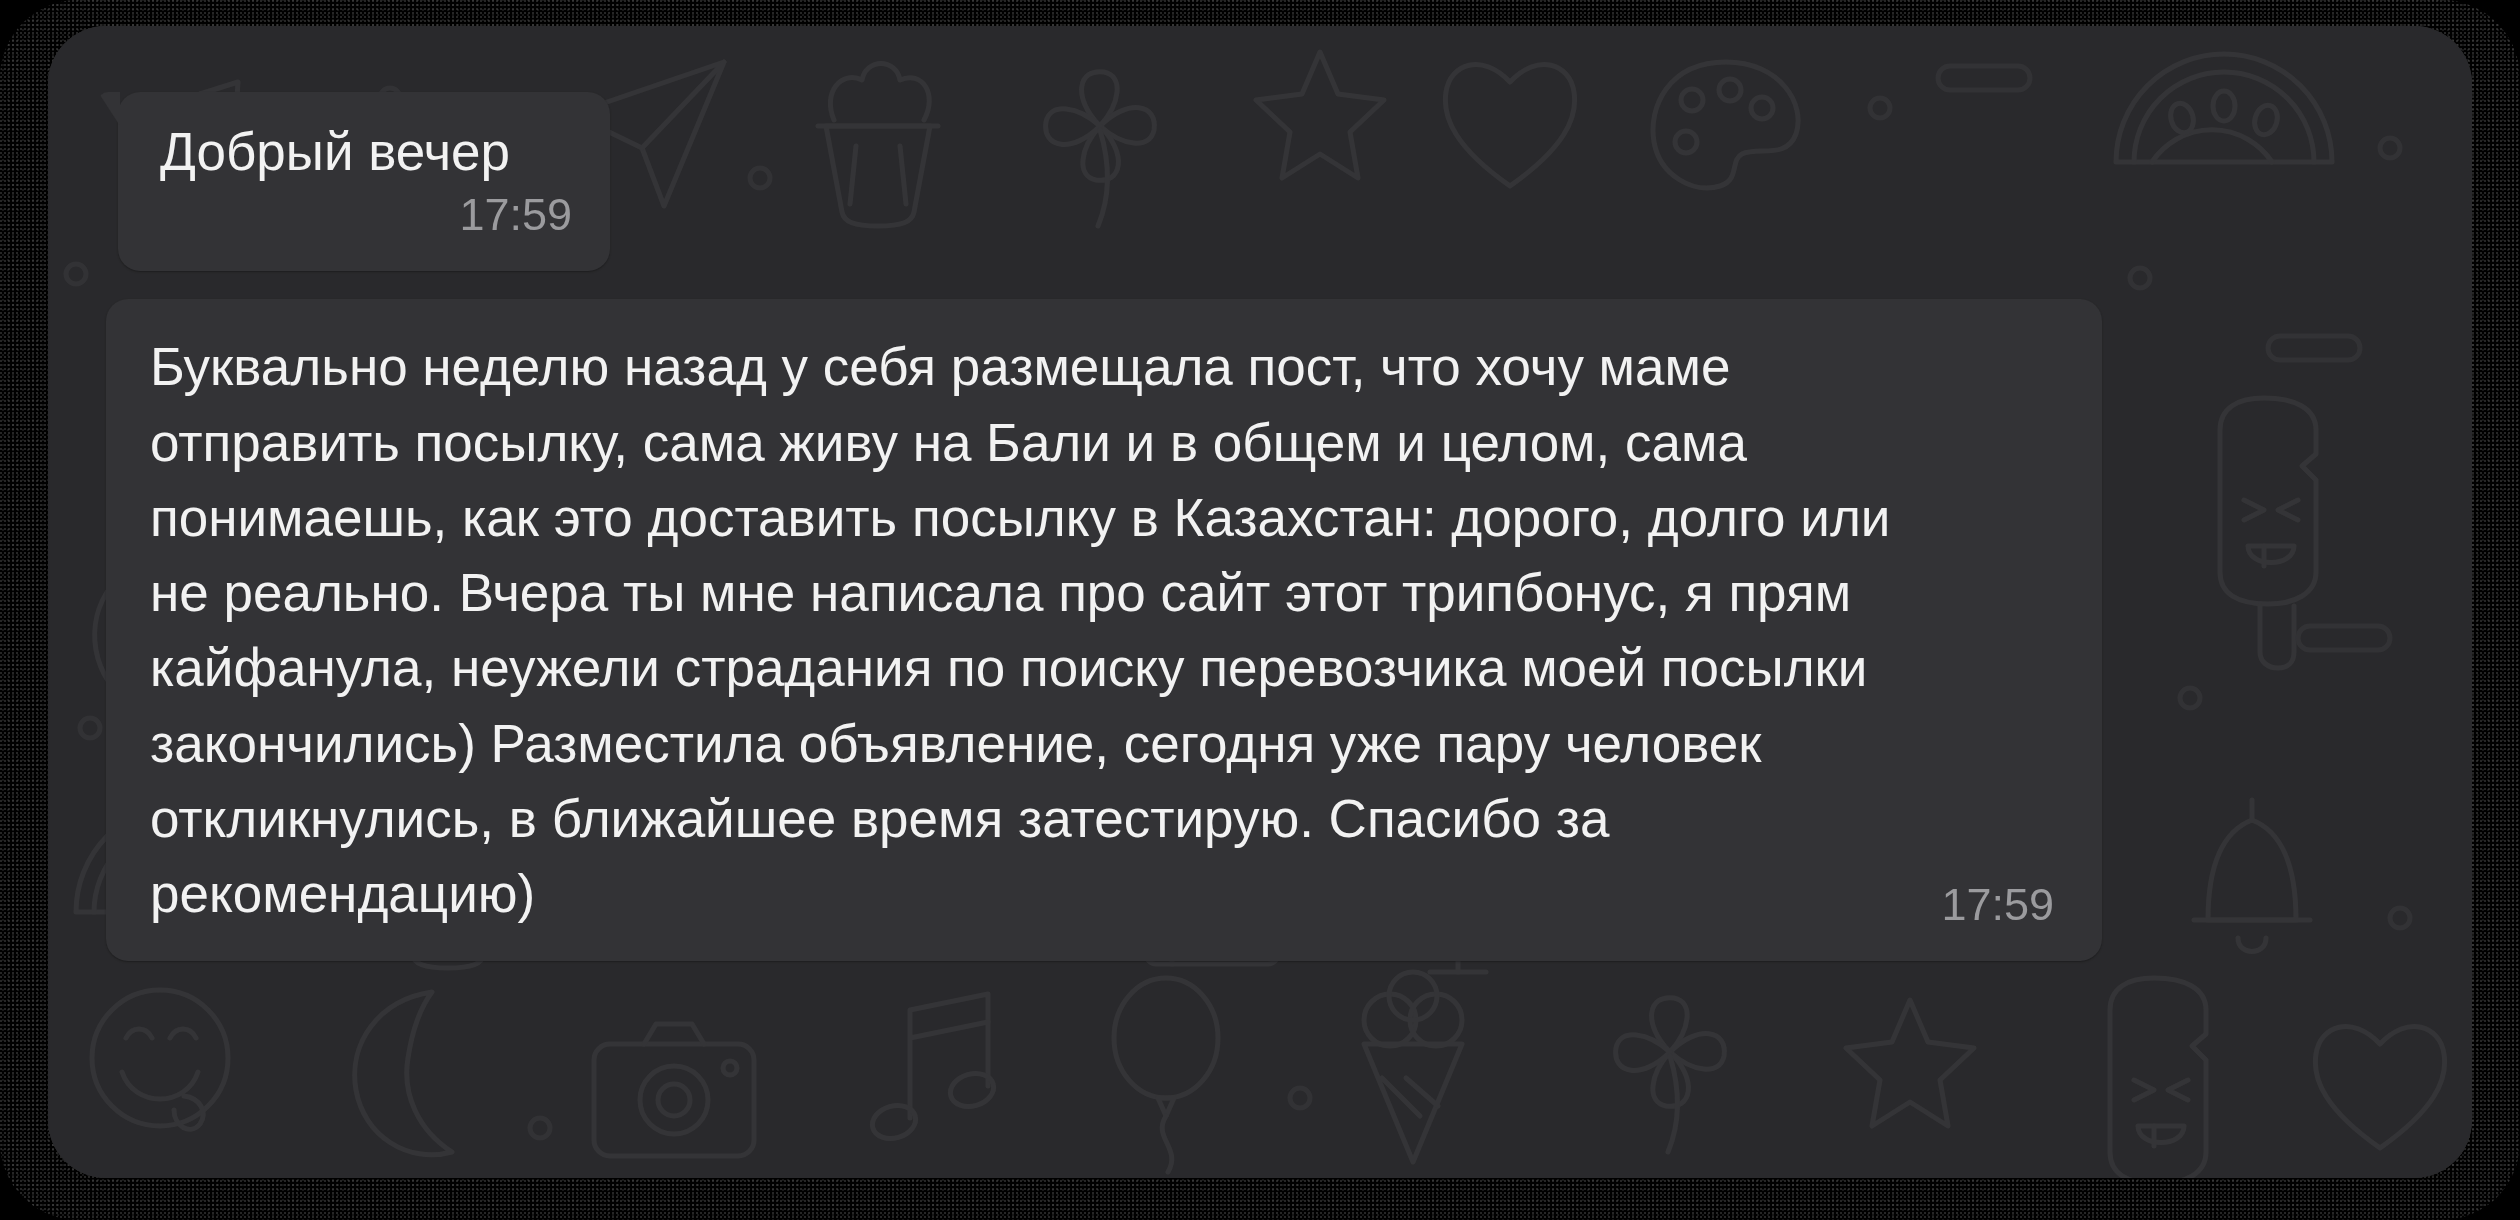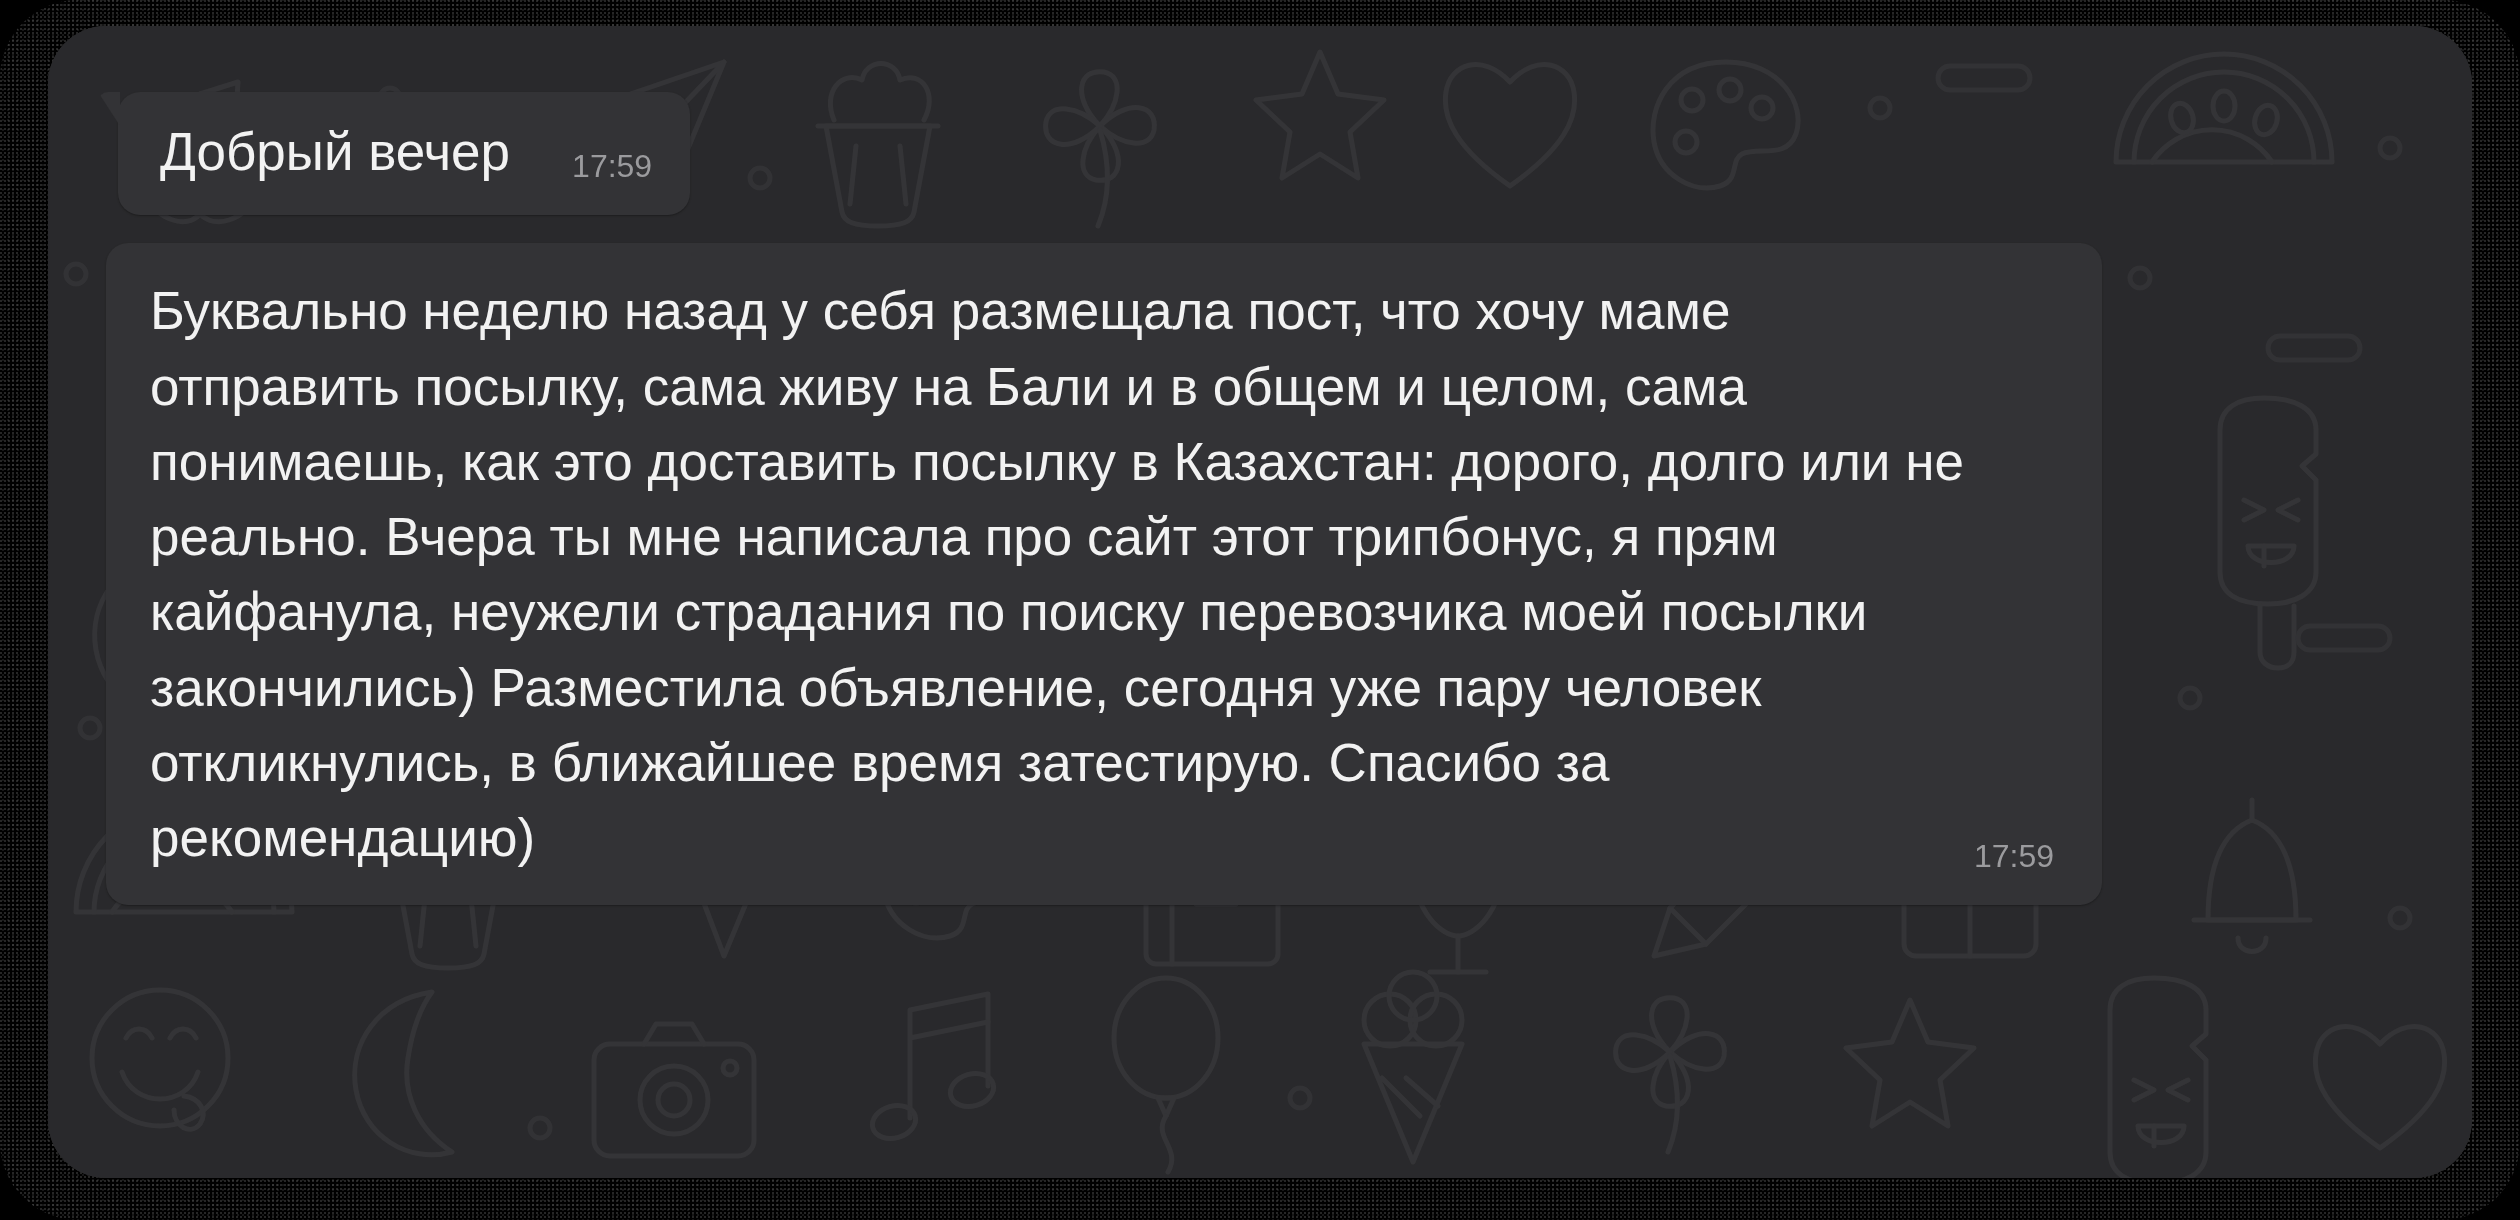--- a/index.html
+++ b/index.html
@@ -105,29 +105,29 @@
 
   .msg-text {
     font-size:53px;
     line-height:1.42;
     color:#f2f2f2;
     white-space:pre-wrap;
     word-break:normal;
   }
 
   .msg-time {
-    font-size:32px;
+    font-size:45px;
     color:#9b9b9e;
     white-space:nowrap;
     flex:none;
   }
 
   
   #bubble-greeting { margin-left:12px; }
-  #bubble-greeting .bubble-inner { padding:22px 38px 26px 42px; }
+  #bubble-greeting .bubble-inner { padding:22px 38px 26px 42px;flex-direction:column; }
   #bubble-greeting .msg-text { padding-right:62px; }
   #bubble-greeting .msg-time { padding-bottom:4px; }
 
   
   #bubble-long {
     margin-top:28px;
     width:1996px;
     border-radius:22px;
   }
   #bubble-long .bubble-inner {

